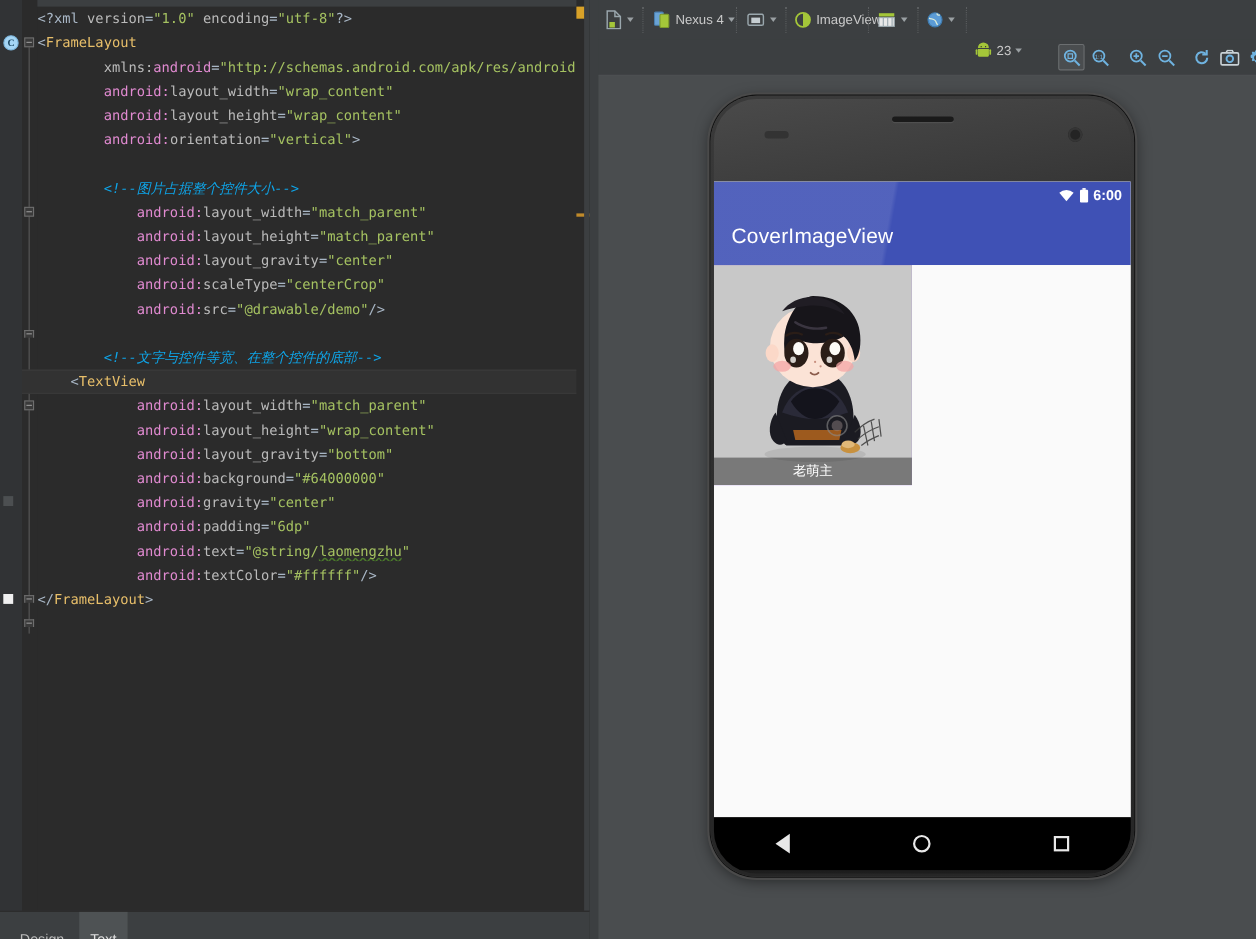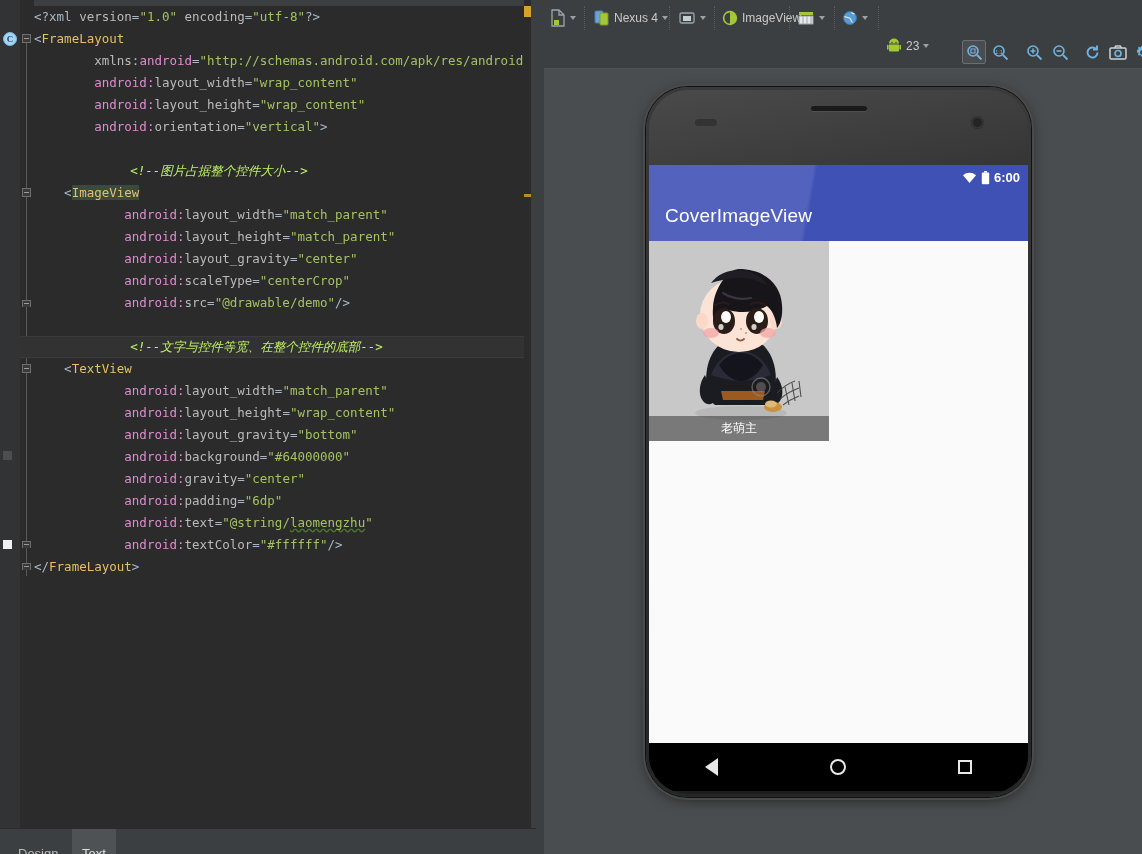--- a/index.html
+++ b/index.html
@@ -75,21 +75,21 @@
     width: 511px; height: 22px;
     background: #323232;
     border-top: 1px solid #3b3b3b;
     border-bottom: 1px solid #3b3b3b;
   }
   .tok-tag   { color: #e8bf6a; }
   .tok-attr  { color: #bababa; }
   .tok-ns    { color: #e08ad0; }
   .tok-val   { color: #a5c261; }
   .tok-punct { color: #a9b7c6; }
-  .tok-cmt   { color: #bef264; font-style: italic; margin-left: 36px; }
+  .tok-cmt   { color: #0ea5e9; font-style: italic; }
   .tok-plain { color: #a9b7c6; }
   .hl-tag { background: #3b4b3b; }
   .squiggle {
     color: #a5c261;
     text-decoration: underline wavy #4a7a2a;
     text-decoration-skip-ink: none;
   }
 
   
   #marker-col {
@@ -301,21 +301,20 @@
 
     <div id="code">
         <div class="cl"><span class="tok-punct">&lt;?xml </span><span class="tok-attr">version</span><span class="tok-punct">=</span><span class="tok-val">"1.0"</span><span class="tok-plain"> </span><span class="tok-attr">encoding</span><span class="tok-punct">=</span><span class="tok-val">"utf-8"</span><span class="tok-punct">?&gt;</span></div>
         <div class="cl"><span class="tok-punct">&lt;</span><span class="tok-tag">FrameLayout</span></div>
         <div class="cl">        <span class="tok-attr">xmlns:</span><span class="tok-ns">android</span><span class="tok-punct">=</span><span class="tok-val">"http://schemas.android.com/apk/res/android"</span></div>
         <div class="cl">        <span class="tok-ns">android:</span><span class="tok-attr">layout_width</span><span class="tok-punct">=</span><span class="tok-val">"wrap_content"</span></div>
         <div class="cl">        <span class="tok-ns">android:</span><span class="tok-attr">layout_height</span><span class="tok-punct">=</span><span class="tok-val">"wrap_content"</span></div>
         <div class="cl">        <span class="tok-ns">android:</span><span class="tok-attr">orientation</span><span class="tok-punct">=</span><span class="tok-val">"vertical"</span><span class="tok-punct">&gt;</span></div>
         <div class="cl"></div>
         <div class="cl">        <span class="tok-cmt">&lt;!--图片占据整个控件大小--&gt;</span></div>
-        <div class="cl">    <span class="tok-punct">&lt;</span><span class="tok-tag hl-tag">ImageView</span></div>
         <div class="cl">            <span class="tok-ns">android:</span><span class="tok-attr">layout_width</span><span class="tok-punct">=</span><span class="tok-val">"match_parent"</span></div>
         <div class="cl">            <span class="tok-ns">android:</span><span class="tok-attr">layout_height</span><span class="tok-punct">=</span><span class="tok-val">"match_parent"</span></div>
         <div class="cl">            <span class="tok-ns">android:</span><span class="tok-attr">layout_gravity</span><span class="tok-punct">=</span><span class="tok-val">"center"</span></div>
         <div class="cl">            <span class="tok-ns">android:</span><span class="tok-attr">scaleType</span><span class="tok-punct">=</span><span class="tok-val">"centerCrop"</span></div>
         <div class="cl">            <span class="tok-ns">android:</span><span class="tok-attr">src</span><span class="tok-punct">=</span><span class="tok-val">"@drawable/demo"</span><span class="tok-punct">/&gt;</span></div>
         <div class="cl"></div>
         <div class="cl">        <span class="tok-cmt">&lt;!--文字与控件等宽、在整个控件的底部--&gt;</span></div>
         <div class="cl">    <span class="tok-punct">&lt;</span><span class="tok-tag">TextView</span></div>
         <div class="cl">            <span class="tok-ns">android:</span><span class="tok-attr">layout_width</span><span class="tok-punct">=</span><span class="tok-val">"match_parent"</span></div>
         <div class="cl">            <span class="tok-ns">android:</span><span class="tok-attr">layout_height</span><span class="tok-punct">=</span><span class="tok-val">"wrap_content"</span></div>

